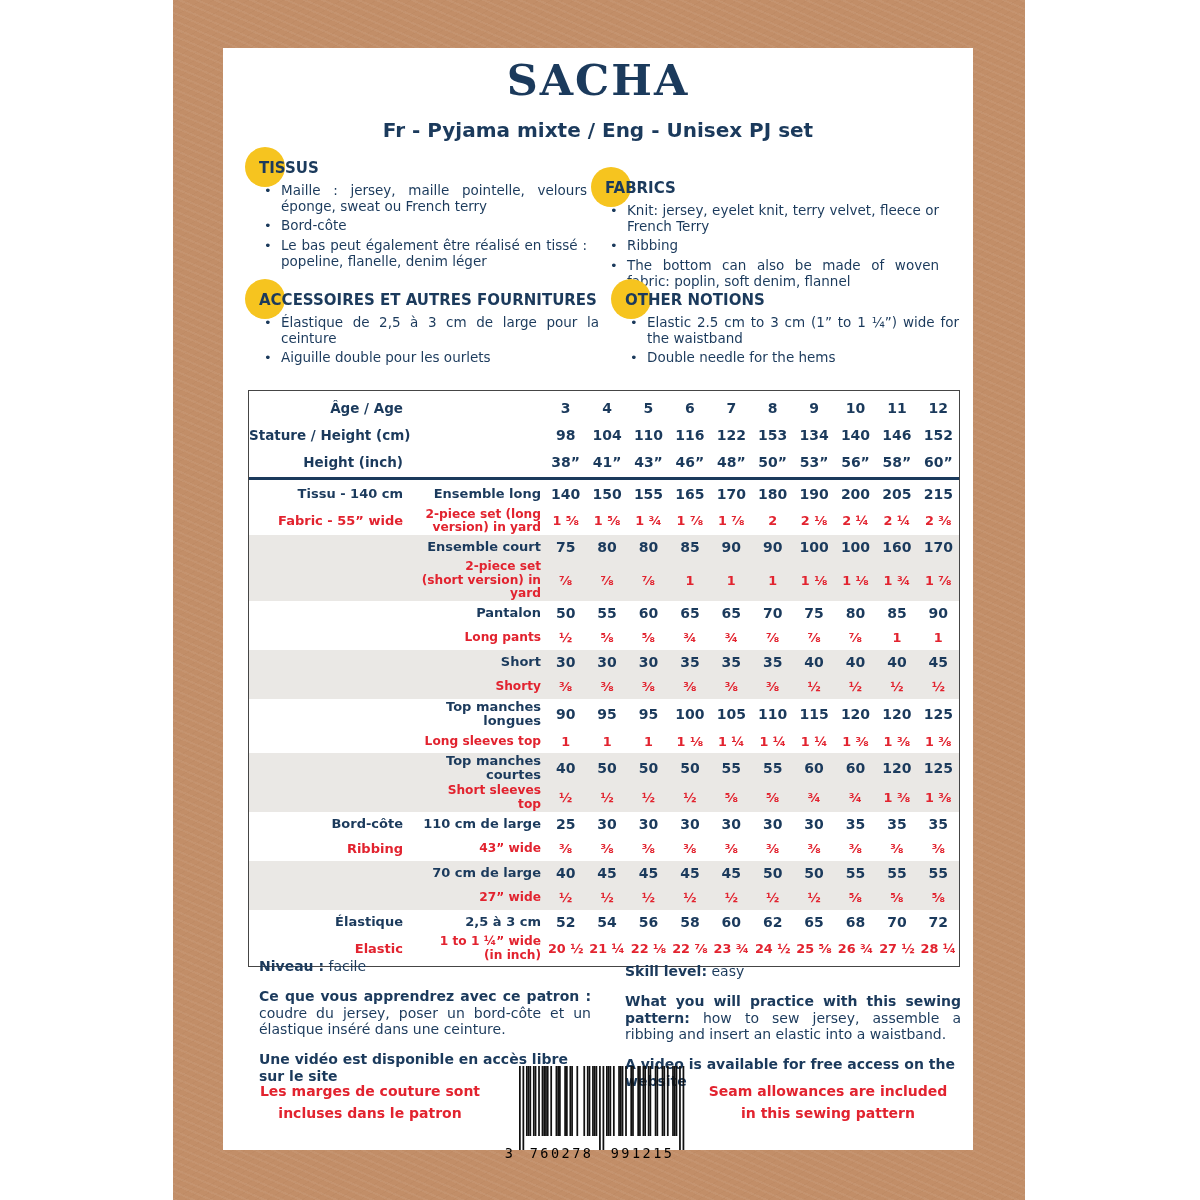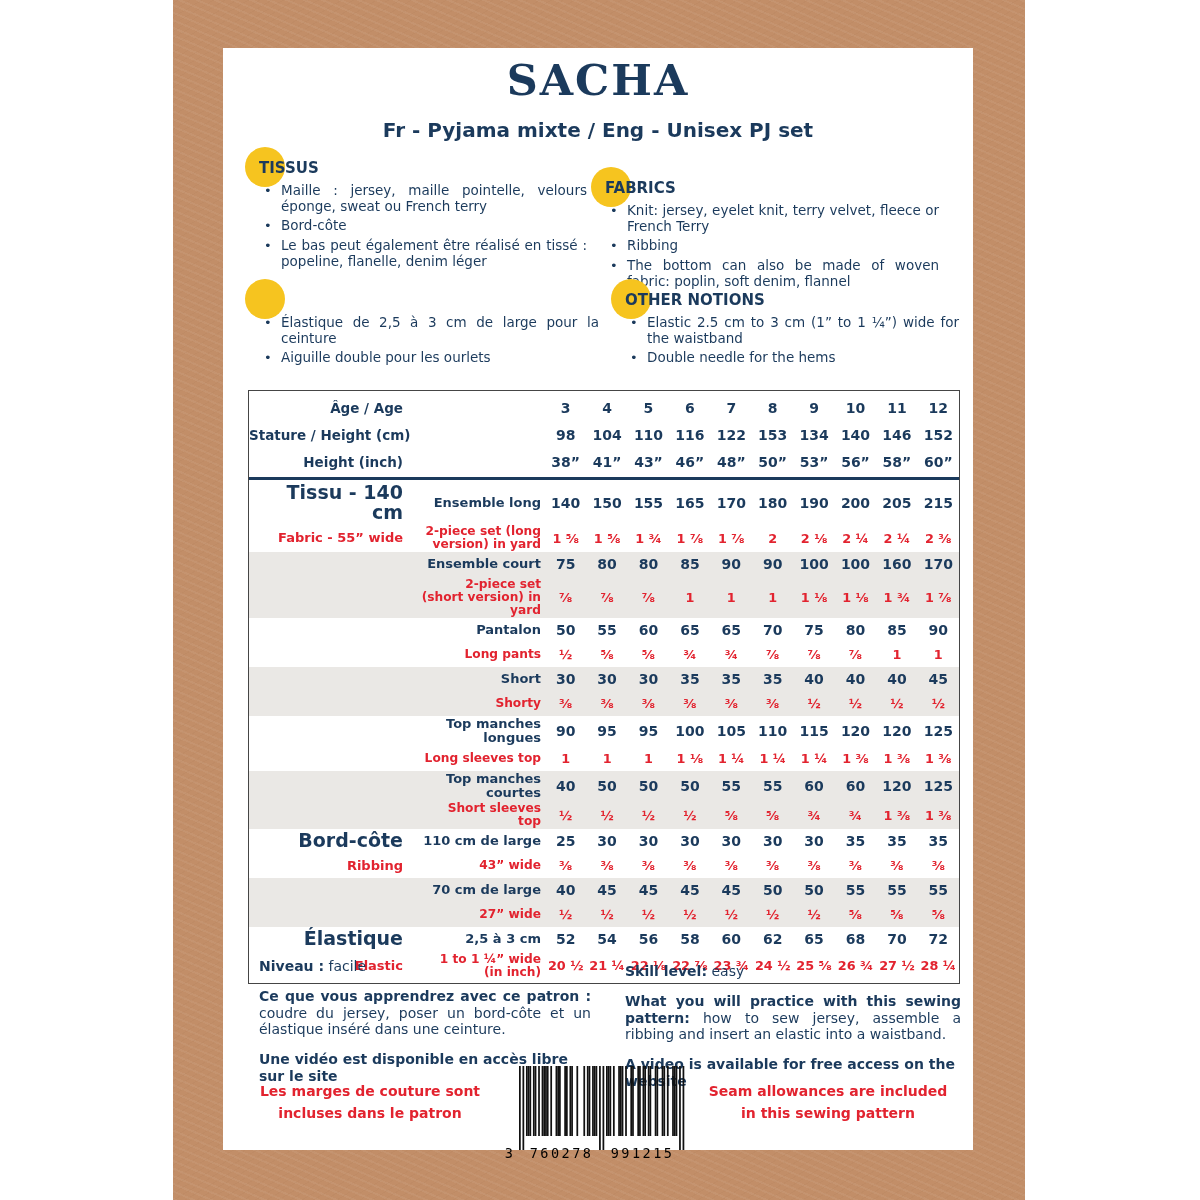--- a/index.html
+++ b/index.html
@@ -67,21 +67,21 @@
   .thead{padding:3px 0 2px 0; border-bottom:3px solid var(--navy);}
   .thead .trow{min-height:27px;}
   .hlabel{
     grid-column:1; text-align:right; padding-right:18px;
     font-weight:700; font-size:13.5px; color:var(--navy); white-space:nowrap;
   }
   .hval{text-align:center; font-weight:700; font-size:14px; color:var(--navy);}
   .tbody{padding:2px 0 3px 0;}
   .brow{min-height:24.5px; padding:1px 0;}
   .brow.shade{background:var(--shade);}
-  .c1{text-align:right; padding-right:18px; font-weight:700; font-size:19px; color:var(--navy); line-height:1.05;}
+  .c1{text-align:right; padding-right:18px; font-weight:700; font-size:13px; color:var(--navy); line-height:1.05;}
   .c2{text-align:right; padding-right:4px; font-weight:600; font-size:13px; color:var(--navy); line-height:1.08;}
   .val{text-align:center; font-weight:700; font-size:14px; color:var(--navy); white-space:nowrap;}
   .brow.en .c1{color:var(--red); font-size:13px;}
   .brow.en .c2{color:var(--red); font-weight:700; font-size:12.2px;}
   .brow.en .val{color:var(--red); font-size:12.8px;}
   
   .foot{position:absolute; width:332px; font-size:14px; line-height:1.2; color:var(--navy);}
   #foot-fr{left:36px; top:910px;}
   #foot-en{left:402px; top:915px; width:336px;}
   .foot p{margin-bottom:13px;}
@@ -145,20 +145,21 @@
         <li>
           <span class="blt">•</span>
           <span class="btx">The bottom can also be made of woven fabric: poplin, soft denim, flannel</span>
         </li>
       </ul>
   </div>
 
   <div class="section" id="sec-2">
     <div class="shead">
       <span class="dot"></span>
+      <span class="stitle">ACCESSOIRES ET AUTRES FOURNITURES</span>
     </div>
     <ul class="blist">
         <li>
           <span class="blt">•</span>
           <span class="btx">Élastique de 2,5 à 3 cm de large pour la ceinture</span>
         </li>
         <li>
           <span class="blt">•</span>
           <span class="btx">Aiguille double pour les ourlets</span>
         </li>

